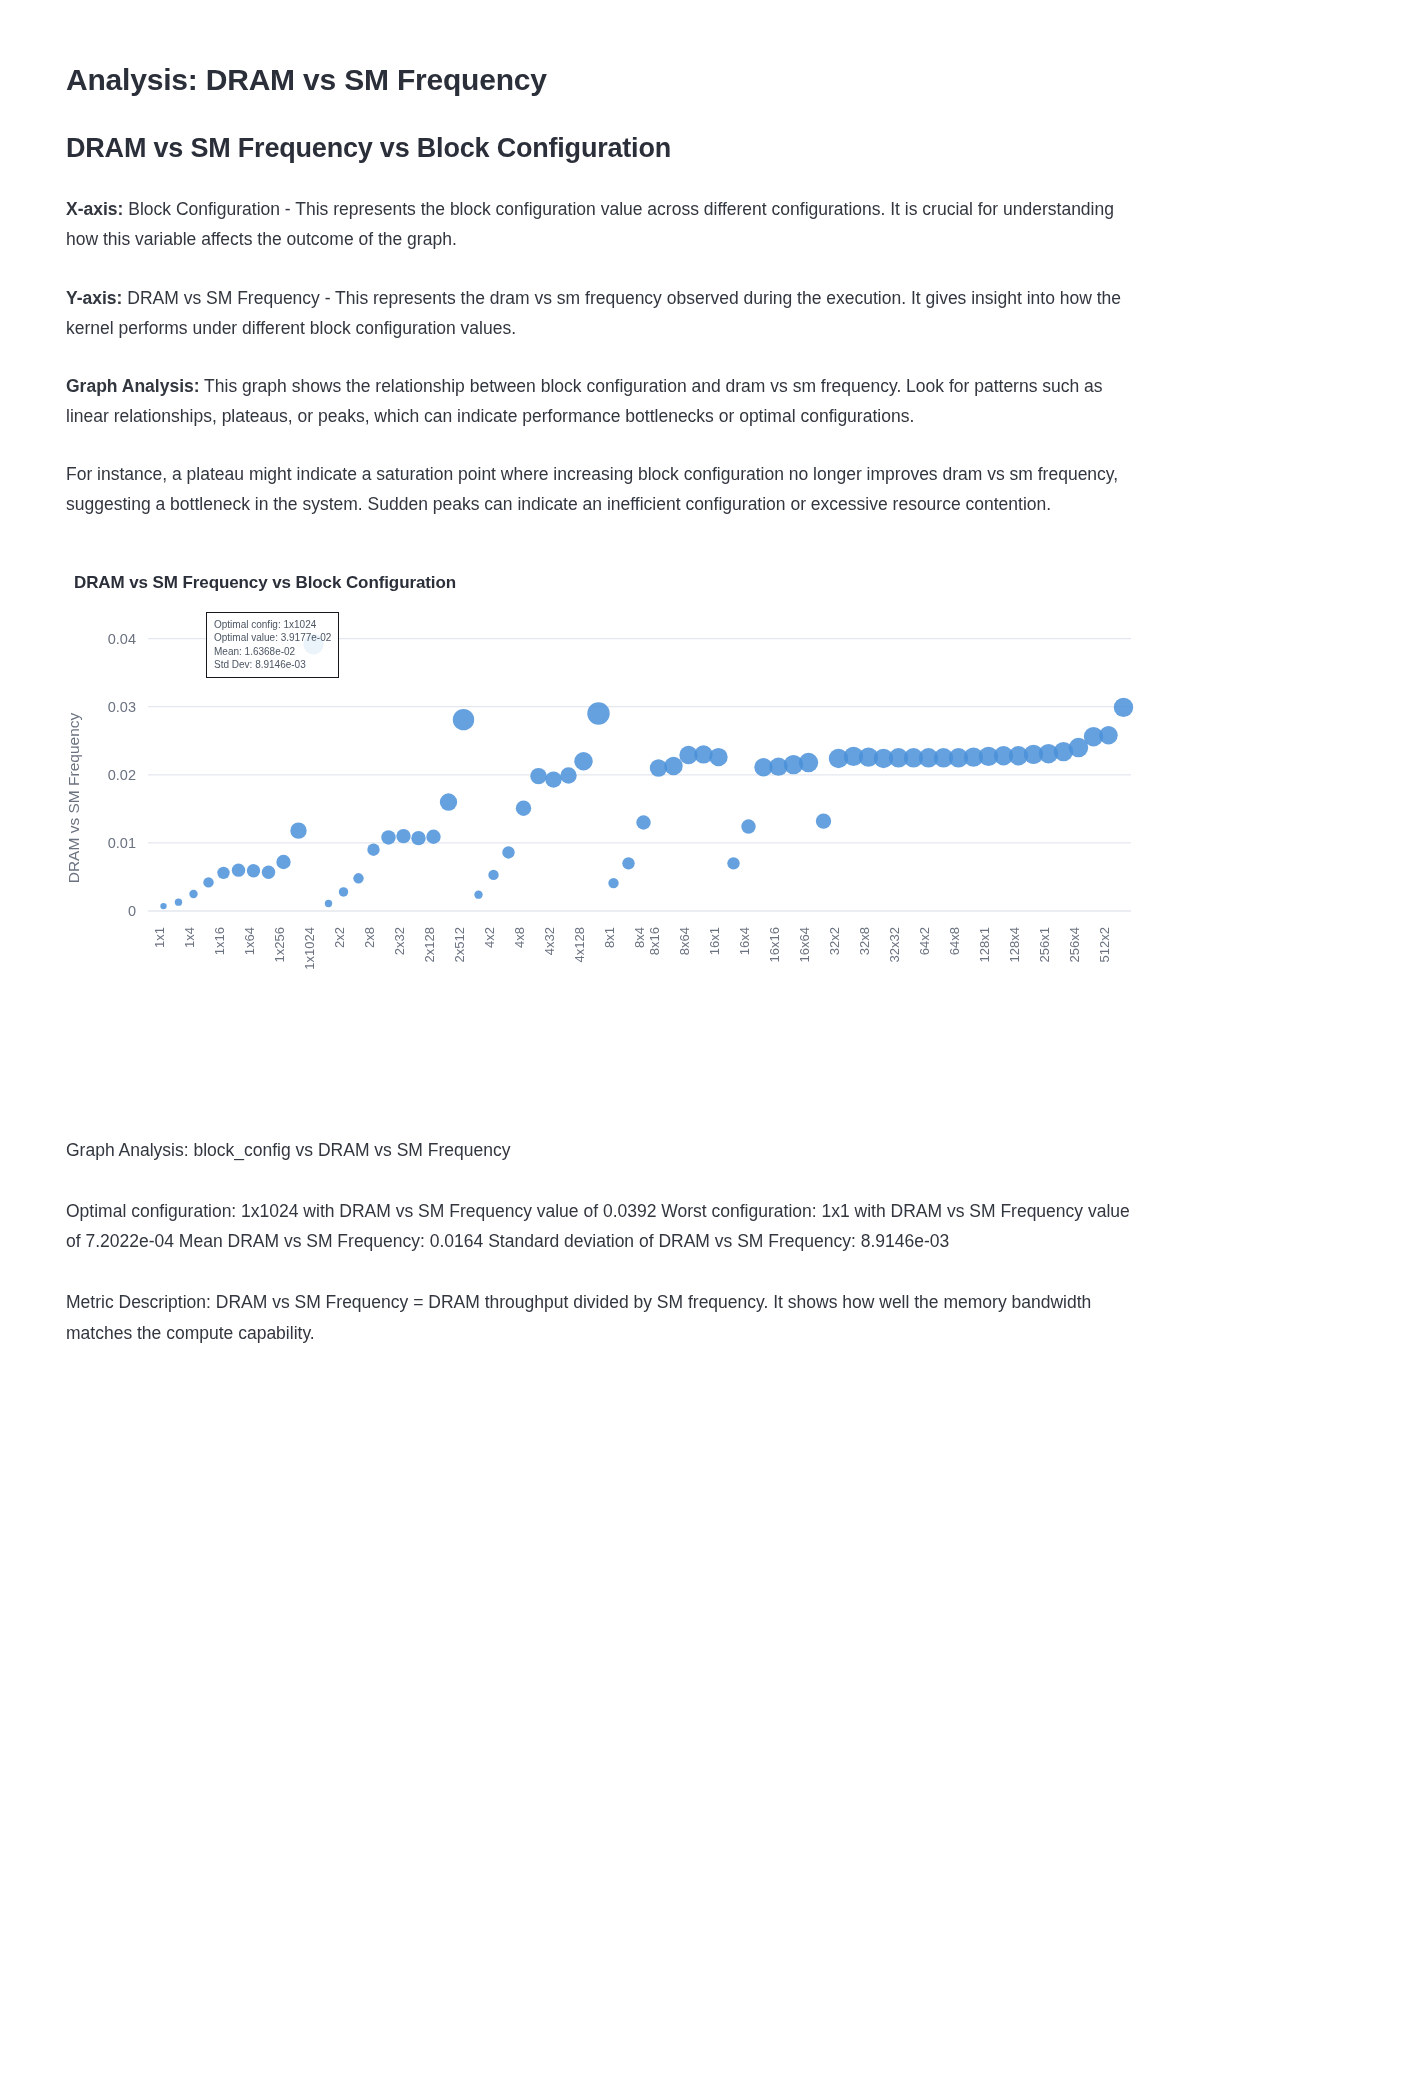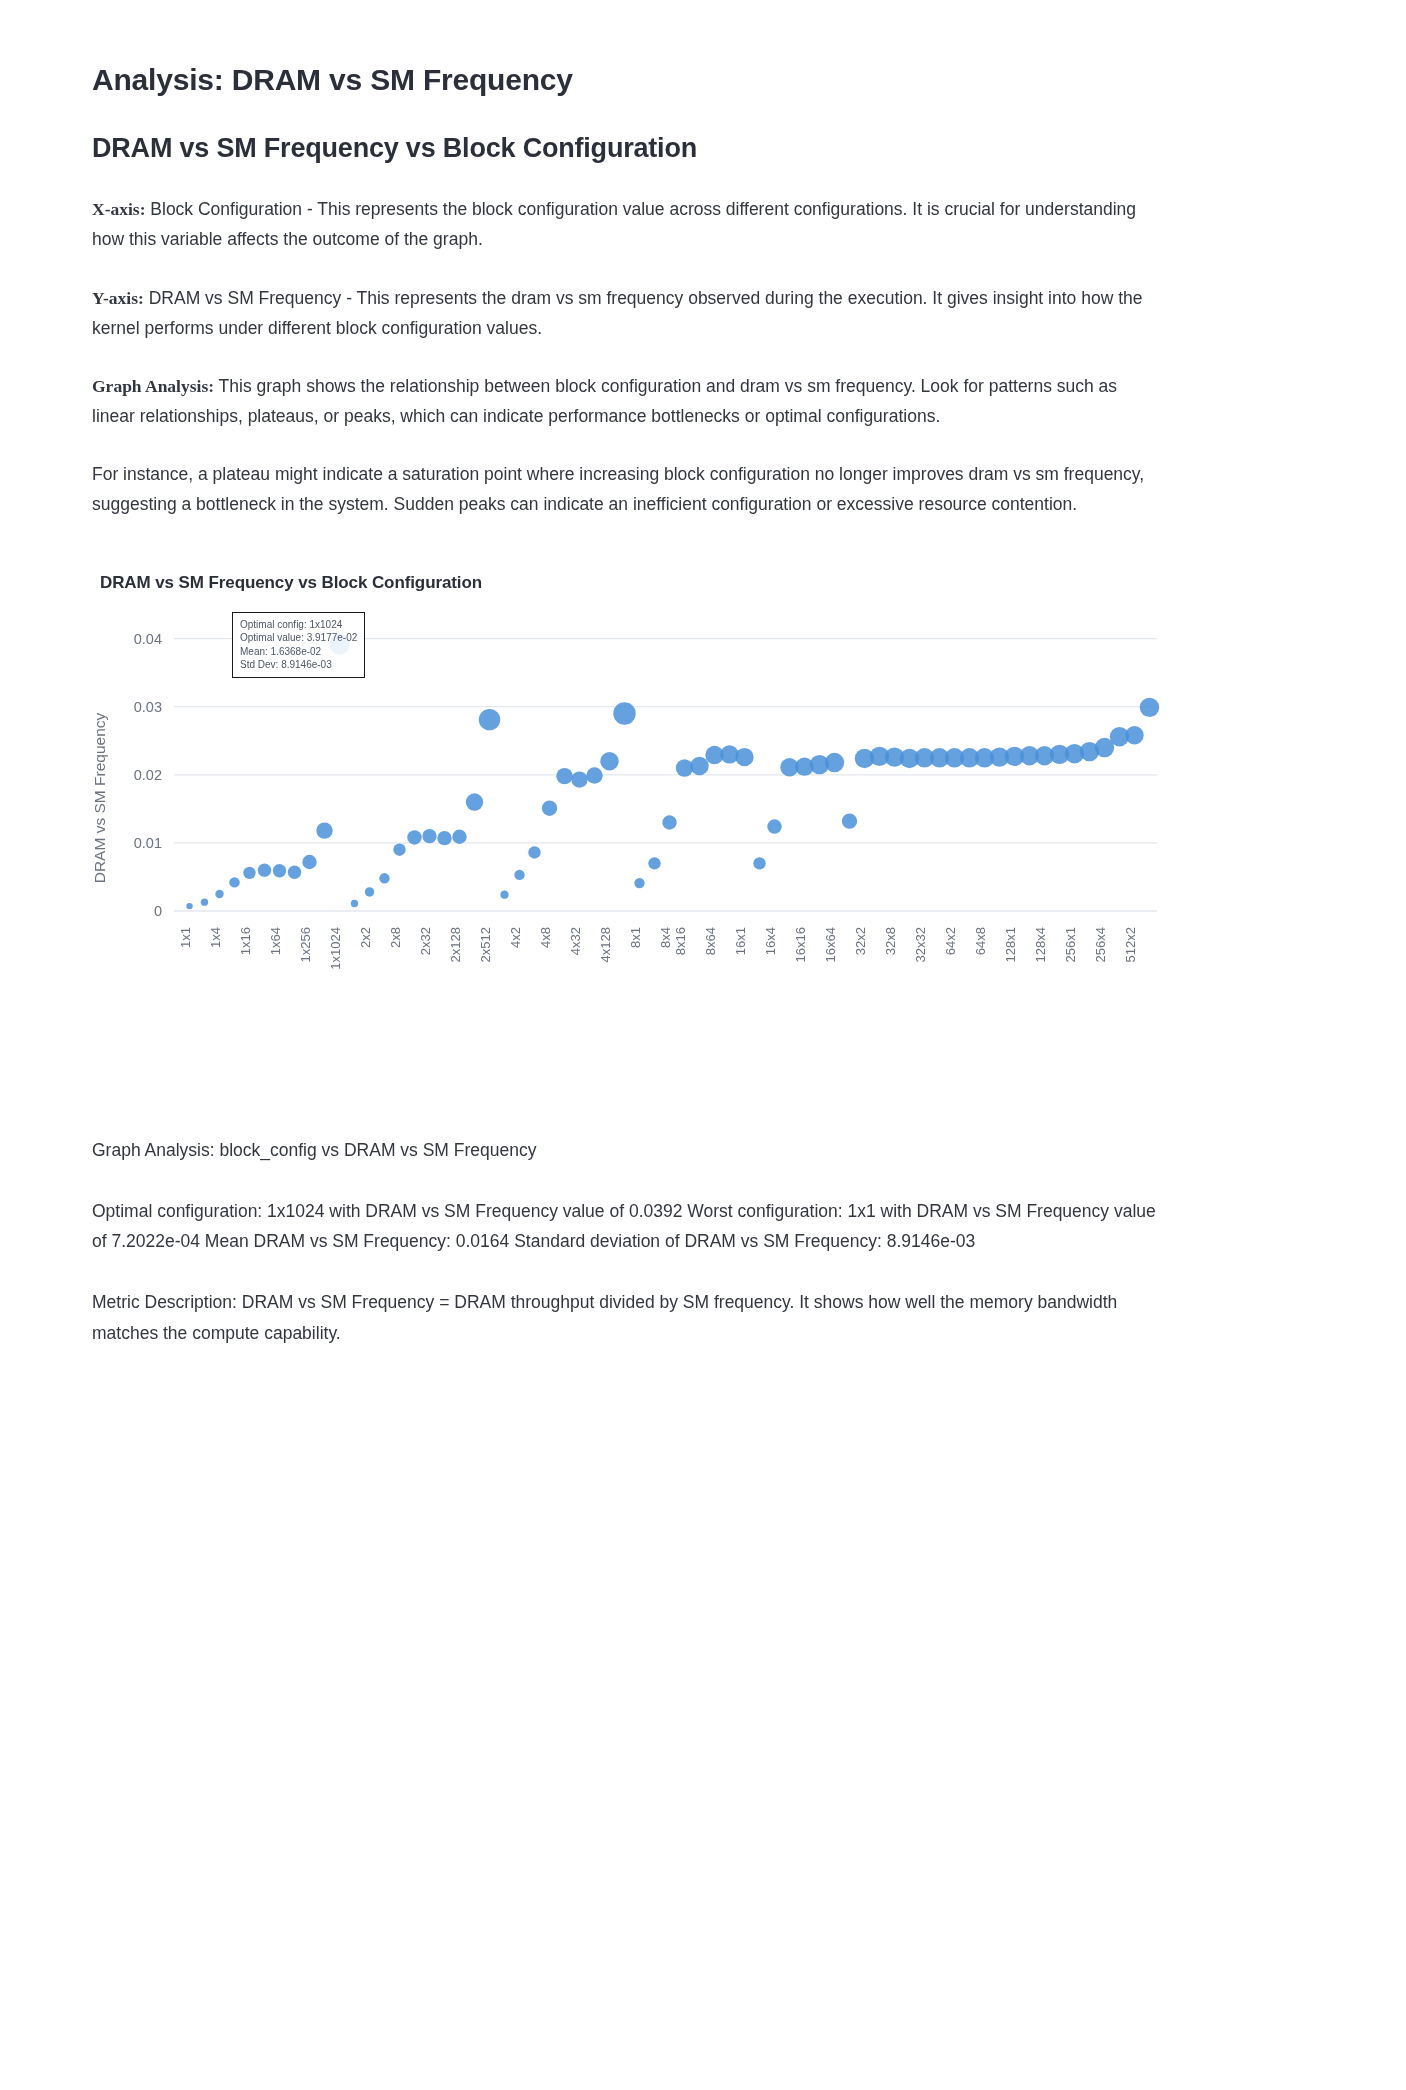--- a/index.html
+++ b/index.html
@@ -12,21 +12,21 @@
     min-height: 2090px;
     font-family: "Liberation Sans", sans-serif;
     color: #2b2f3a;
     -webkit-font-smoothing: antialiased;
   }
   .page {
     width: 1406px;
     min-height: 2090px;
     position: relative;
     box-sizing: border-box;
-    padding: 46px 150px 40px 92px;
+    padding: 46px 150px 40px 66px;
   }
   h1.doc-title {
     font-size: 30px;
     font-weight: 700;
     letter-spacing: -0.2px;
     color: #2b2f3a;
     margin: 16px 0 34px 0;
     line-height: 1.2;
   }
   h2.section-title {
@@ -39,21 +39,20 @@
   }
   p.body-para {
     font-size: 17.5px;
     line-height: 1.72;
     color: #32363f;
     margin: 0 0 28px 0;
     max-width: 1065px;
   }
   p.body-para .lead {
     font-weight: 700;
-    font-family: Liberation Serif, serif;
   }
 
   
   .chart-block {
     margin-top: 54px;
     position: relative;
   }
   .chart-title {
     font-size: 17px;
     font-weight: 700;

